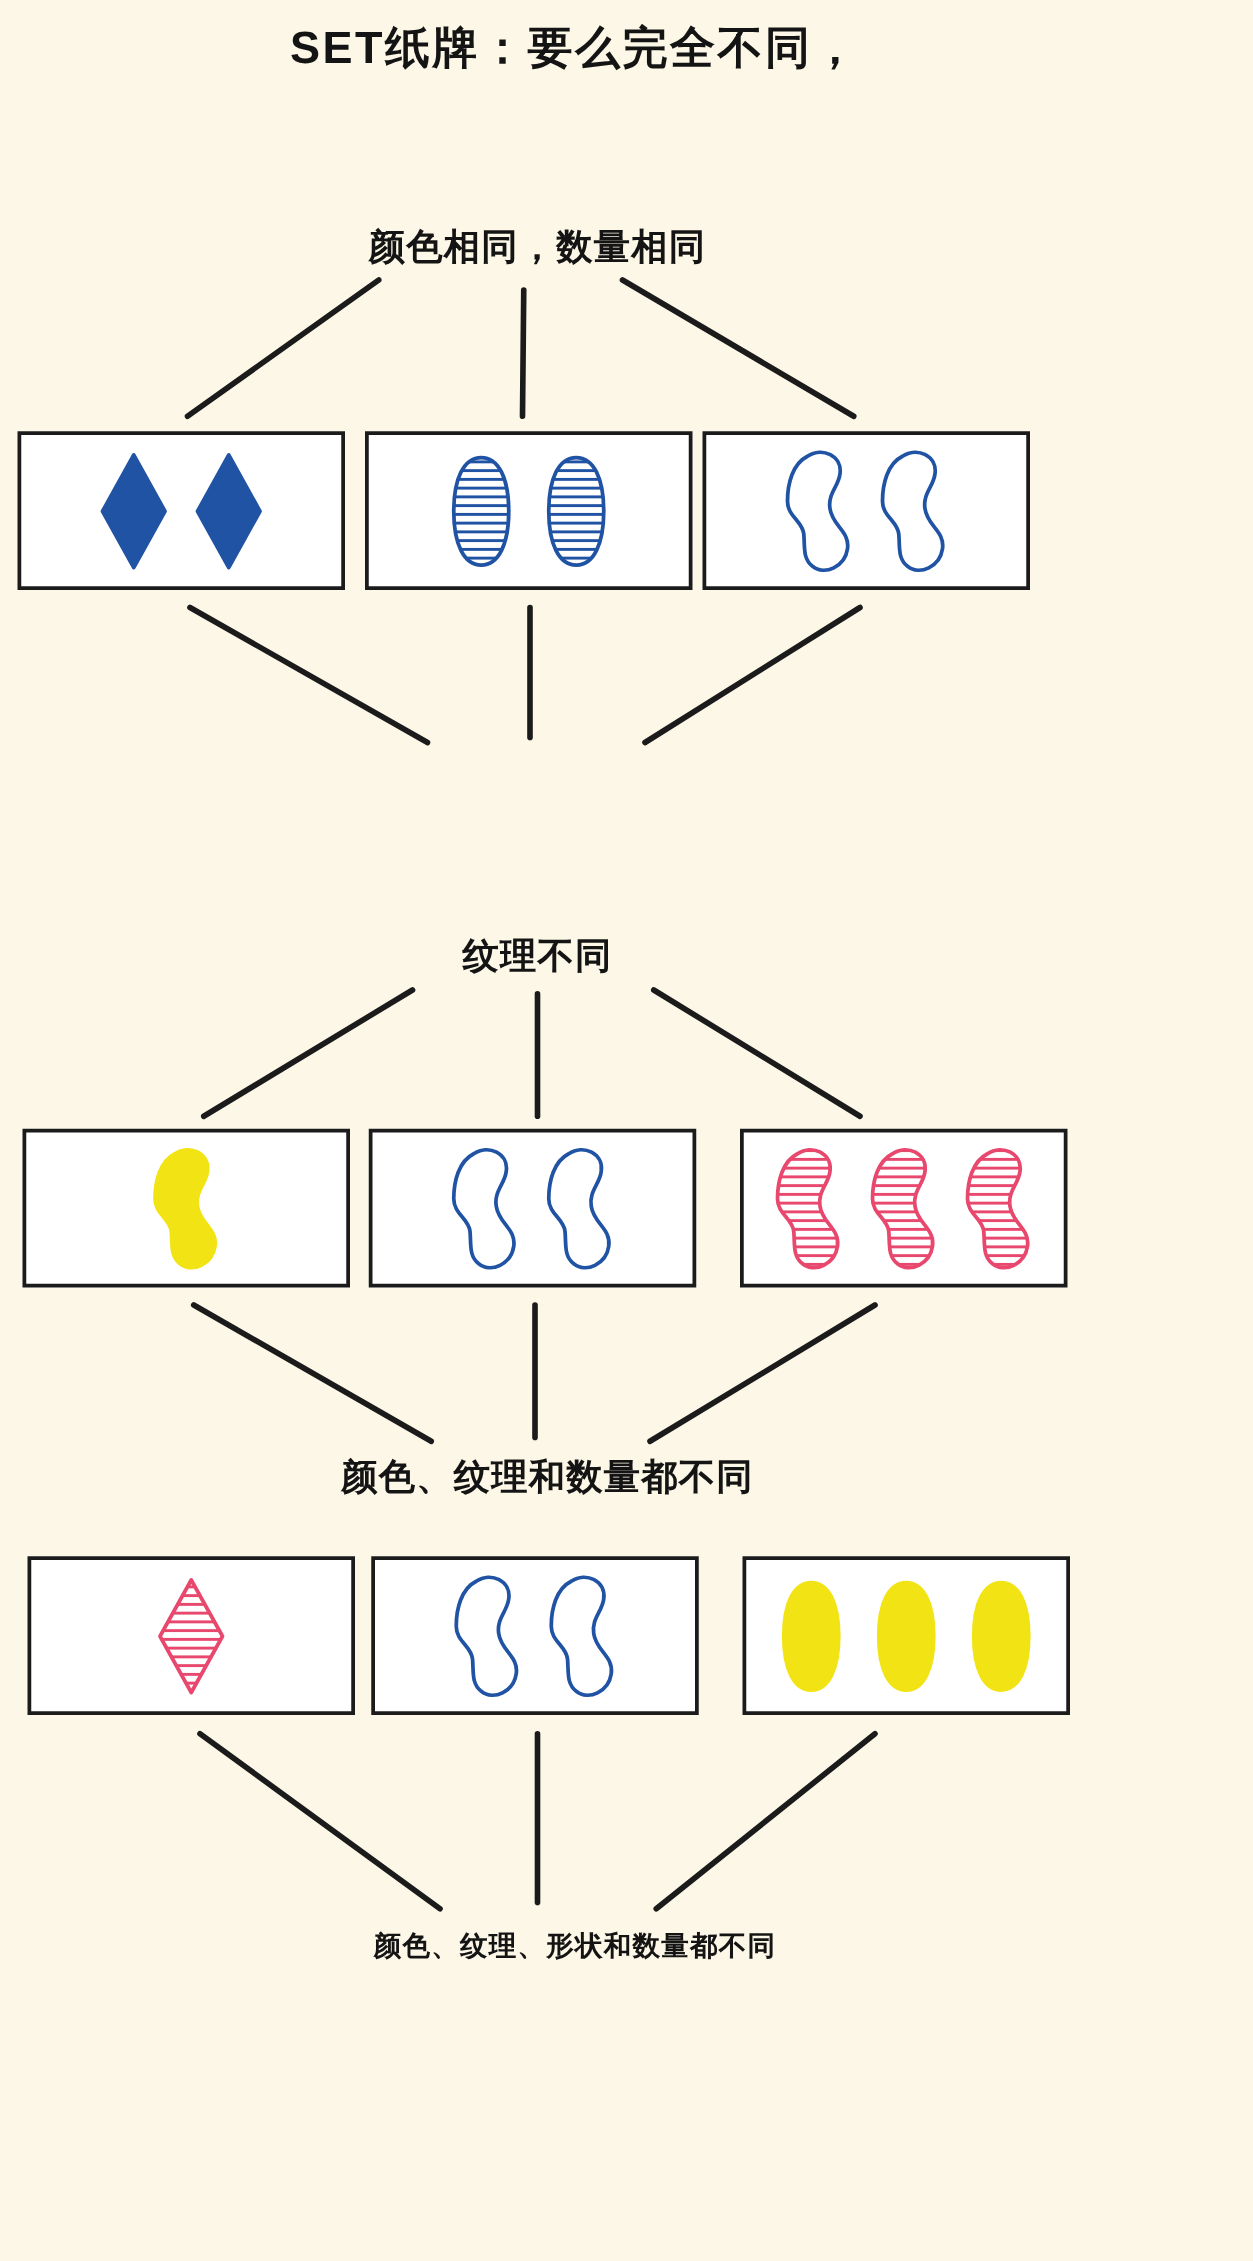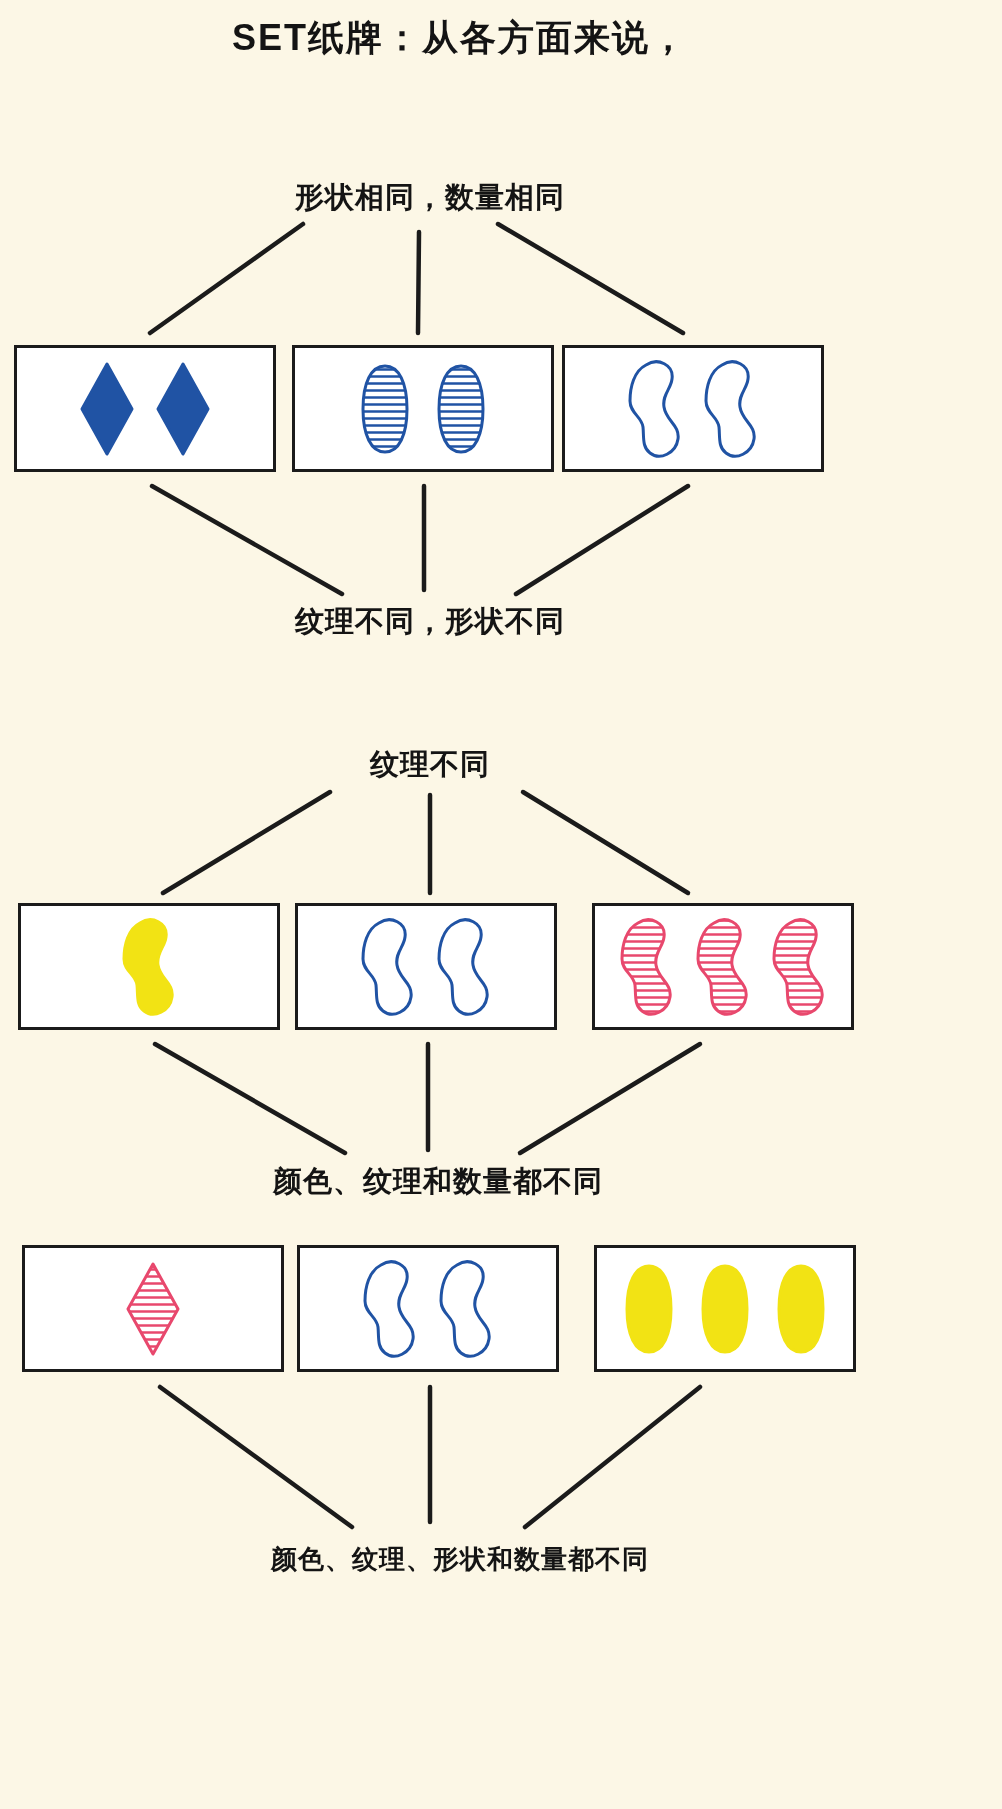--- a/index.html
+++ b/index.html
@@ -66,28 +66,27 @@
     height:102px;
     display:block;
   }
 </style>
 </head>
 <body>
 
 <div class="page">
 
   <div class="title">
-    <div>SET纸牌：从各方面来说，</div>
+    <div>SET纸牌：要么完全不同，</div>
   </div>
 
-  <div class="rel-label" style="left:130px;top:178px;width:600px;">形状相同，数量相同</div>
-  <div class="rel-label" style="left:130px;top:602px;width:600px;">纹理不同，形状不同</div>
+  <div class="rel-label" style="left:130px;top:178px;width:600px;">颜色相同，数量相同</div>
   <div class="rel-label" style="left:130px;top:745px;width:600px;">纹理不同</div>
   <div class="rel-label" style="left:118px;top:1162px;width:640px;">颜色、纹理和数量都不同</div>
-  <div class="rel-label" style="left:110px;top:1542px;width:700px;font-size:26px;">颜色、纹理、形状和数量都不同</div>
+  <div class="rel-label" style="left:110px;top:1542px;width:700px;font-size:22px;">颜色、纹理、形状和数量都不同</div>
 
   <svg class="connectors" viewBox="0 0 1002 1809">
 
     <line x1="303" y1="224" x2="150" y2="333"></line>
     <line x1="419" y1="232" x2="418" y2="333"></line>
     <line x1="498" y1="224" x2="683" y2="333"></line>
 
     <line x1="152" y1="486" x2="342" y2="594"></line>
     <line x1="424" y1="486" x2="424" y2="590"></line>
     <line x1="688" y1="486" x2="516" y2="594"></line>

